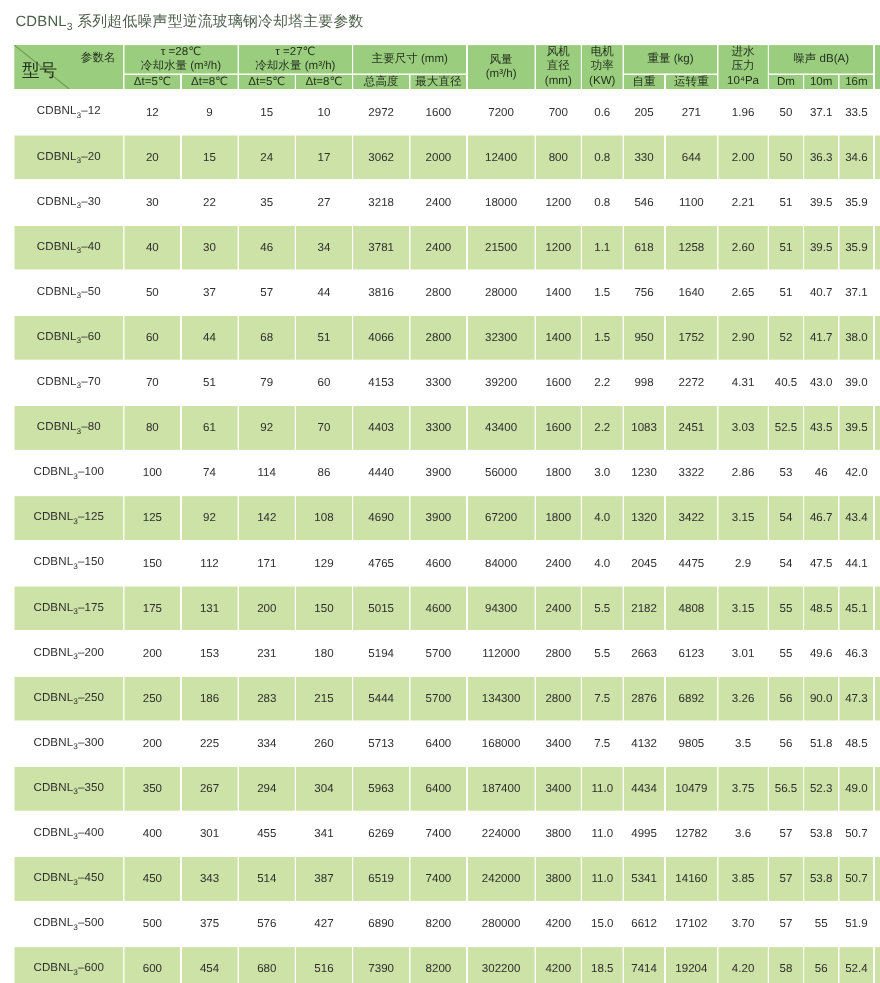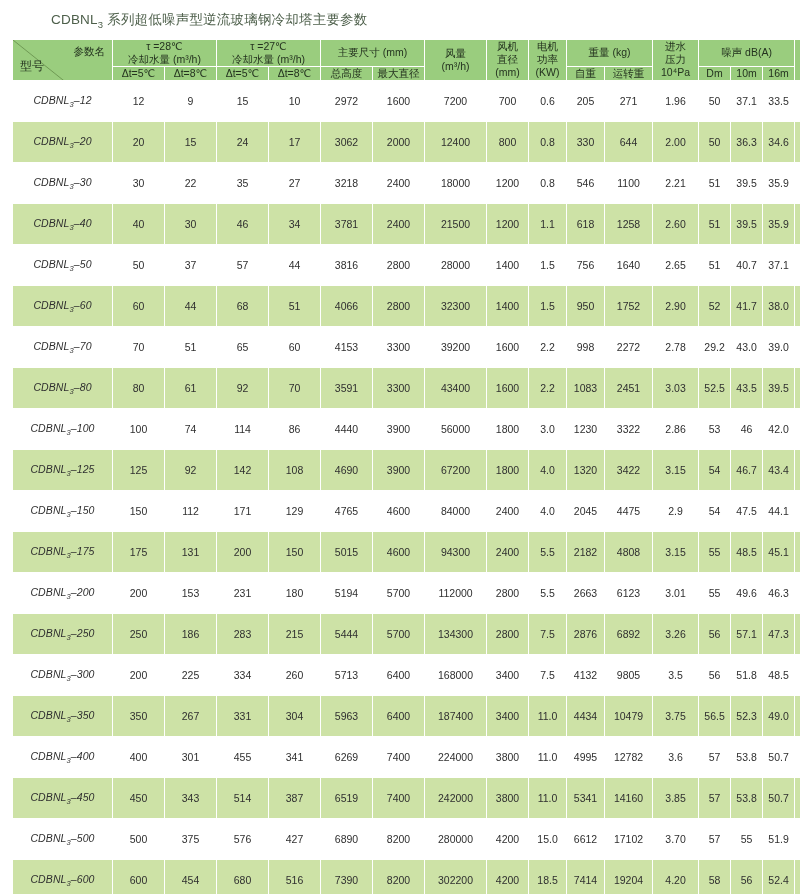--- a/index.html
+++ b/index.html
@@ -13,21 +13,20 @@
     font-family: "Liberation Sans", "DejaVu Sans", sans-serif;
     overflow: hidden;
   }
 
   #page-title {
     font-size: 13.5px;
     color: #4d5f4a;
     letter-spacing: 0.2px;
     padding: 11px 0 0 14px;
     white-space: nowrap;
-    margin-left: 37px;
   }
   #page-title .sub {
     font-size: 9.5px;
     vertical-align: sub;
   }
 
   .table-wrap {
     padding: 9px 10px 0 12px;
   }
 
@@ -73,38 +72,37 @@
   th.corner .pname {
     position: absolute;
     top: 5px;
     right: 7px;
     font-size: 10.5px;
   }
   th.corner .mname {
     position: absolute;
     bottom: 6px;
     left: 7px;
-    font-size: 12px;
+    font-size: 16px;
   }
 
   
   tbody td {
     height: 40px;
     background: #ffffff;
     font-size: 10.5px;
     border-color: #e8e8e8;
   }
   tbody tr.alt td {
     background: #cde2a6;
     border-color: #ffffff;
   }
   tbody td.model {
     font-size: 10.5px;
     letter-spacing: 0.1px;
-    font-style: italic;
   }
   tbody td.model sub { font-size: 7.5px; vertical-align: sub; }
 
   
   col.c-model { width: 100px; }
   col.c-w     { width: 52px;  }
   col.c-dim   { width: 52px;  }
   col.c-air   { width: 62px;  }
   col.c-fan   { width: 42px;  }
   col.c-pow   { width: 38px;  }
@@ -320,42 +318,42 @@
           <td>2.90</td>
           <td>52</td>
           <td>41.7</td>
           <td>38.0</td>
           <td>2.1</td>
         </tr>
         <tr>
           <td class="model"><span>CDBNL</span><sub>3</sub><span>–70</span></td>
           <td>70</td>
           <td>51</td>
-          <td>65</td>
+          <td>79</td>
           <td>60</td>
           <td>4153</td>
           <td>3300</td>
           <td>39200</td>
           <td>1600</td>
           <td>2.2</td>
           <td>998</td>
           <td>2272</td>
-          <td>2.78</td>
-          <td>29.2</td>
+          <td>4.31</td>
+          <td>40.5</td>
           <td>43.0</td>
           <td>39.0</td>
           <td>2.5</td>
         </tr>
         <tr class="alt">
           <td class="model"><span>CDBNL</span><sub>3</sub><span>–80</span></td>
           <td>80</td>
           <td>61</td>
           <td>92</td>
           <td>70</td>
-          <td>3591</td>
+          <td>4403</td>
           <td>3300</td>
           <td>43400</td>
           <td>1600</td>
           <td>2.2</td>
           <td>1083</td>
           <td>2451</td>
           <td>3.03</td>
           <td>52.5</td>
           <td>43.5</td>
           <td>39.5</td>
@@ -464,21 +462,21 @@
           <td>215</td>
           <td>5444</td>
           <td>5700</td>
           <td>134300</td>
           <td>2800</td>
           <td>7.5</td>
           <td>2876</td>
           <td>6892</td>
           <td>3.26</td>
           <td>56</td>
-          <td>57.1</td>
+          <td>90.0</td>
           <td>47.3</td>
           <td>4.2</td>
         </tr>
         <tr>
           <td class="model"><span>CDBNL</span><sub>3</sub><span>–300</span></td>
           <td>200</td>
           <td>225</td>
           <td>334</td>
           <td>260</td>
           <td>5713</td>
@@ -491,21 +489,21 @@
           <td>3.5</td>
           <td>56</td>
           <td>51.8</td>
           <td>48.5</td>
           <td>5.0</td>
         </tr>
         <tr class="alt">
           <td class="model"><span>CDBNL</span><sub>3</sub><span>–350</span></td>
           <td>350</td>
           <td>267</td>
-          <td>331</td>
+          <td>294</td>
           <td>304</td>
           <td>5963</td>
           <td>6400</td>
           <td>187400</td>
           <td>3400</td>
           <td>11.0</td>
           <td>4434</td>
           <td>10479</td>
           <td>3.75</td>
           <td>56.5</td>

